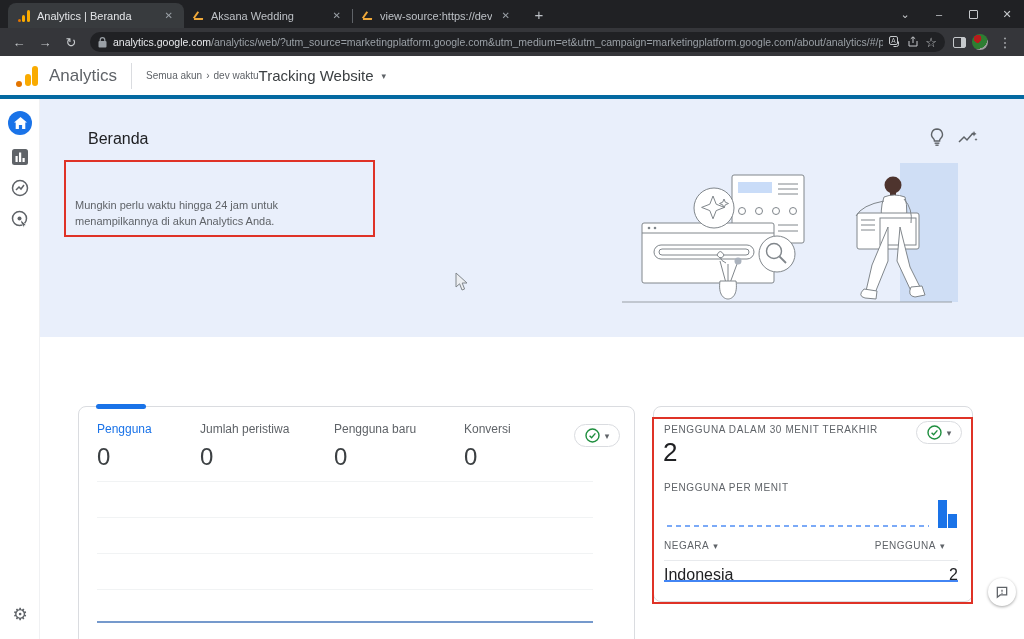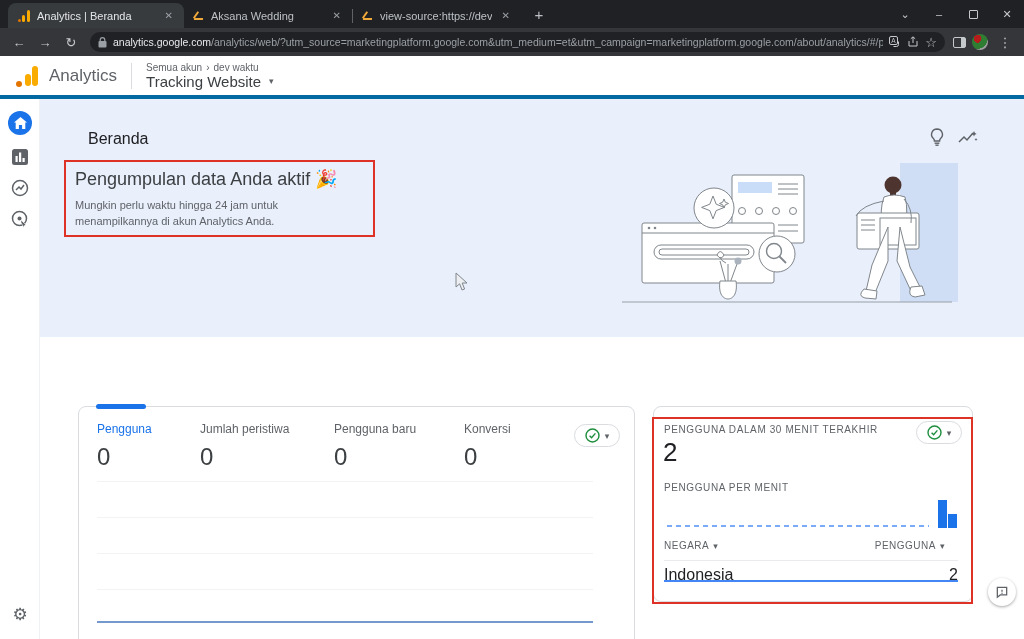--- a/index.html
+++ b/index.html
@@ -41,21 +41,21 @@
 
   
   .ga-header { position:absolute; top:56px; left:0; width:1024px; height:43px; background:#fff; border-bottom:4px solid #0369a1; display:flex; align-items:center; }
   .ga-logo { position:relative; width:24px; height:22px; margin-left:16px; }
   .ga-logo i { position:absolute; background:#f9ab00; border-radius:3px; }
   .ga-logo .t { right:2px; top:1px; width:6px; height:20px; }
   .ga-logo .m { left:9px; top:9px; width:6px; height:12px; }
   .ga-logo .d { left:0; bottom:0; width:6px; height:6px; border-radius:50%; background:#e37400; }
   .ga-name { font-size:17px; color:#5f6368; margin-left:9px; }
   .hd-divider { width:1px; height:26px; background:#dadce0; margin:0 14px; }
-  .acct { display:flex; flex-direction:column; justify-content:center; }
+  .acct { display:flex; flex-direction:row; justify-content:center; }
   .acct-path { font-size:10px; color:#5f6368; display:flex; gap:4px; align-items:center; }
   .prop-row { display:flex; align-items:center; gap:8px; }
   .prop-name { font-size:15px; color:#3c4043; }
   .caret { font-size:9px; color:#5f6368; }
   .ga-search { position:absolute; left:285px; top:61px; width:446px; height:31px; background:#f1f3f4; border-radius:4px; display:flex; align-items:center; padding:0 13px; gap:12px; }
   .ga-search input { border:none; outline:none; background:transparent; font-size:13px; color:#3c4043; width:100%; font-family:"Liberation Sans",sans-serif; }
   .ga-search input::placeholder { color:#80868b; }
   .hd-right { position:absolute; right:12px; top:62px; display:flex; align-items:center; gap:20px; }
   .apps-grid { display:grid; grid-template-columns:5px 5px; grid-gap:3px; }
   .apps-grid i { width:5px; height:5px; background:#5f6368; }
@@ -270,21 +270,20 @@
           <line x1="6.4" y1="17.2" x2="9.6" y2="17.2" stroke="#5f6368" stroke-width="1.4"></line>
         </svg>
       <svg width="20" height="16" viewBox="0 0 20 16">
           <path d="M1 13l5-5 3 3 6-7" fill="none" stroke="#5f6368" stroke-width="1.5"></path>
           <path d="M16 2l.8 1.8L18.6 5l-1.8.8L16 7.6l-.8-1.8L13.4 5l1.8-1.2z" fill="#5f6368"></path>
           <path d="M18 9l.5 1 1 .5-1 .5-.5 1-.5-1-1-.5 1-.5z" fill="#5f6368"></path>
         </svg>
     </div>
 
     <div class="ann-box1"></div>
-    <div class="dc-title"><span>Pengumpulan data Anda aktif</span> <span>🎉</span></div>
     <div class="dc-body">Mungkin perlu waktu hingga 24 jam untuk menampilkannya di akun Analytics Anda.</div>
 
     <svg class="illus" width="350" height="145" viewBox="0 0 350 145">
       <rect x="290" y="2" width="58" height="139" fill="#cfdef5"></rect>
       <line x1="12" y1="141" x2="342" y2="141" stroke="#9aa0a6" stroke-width="1.2"></line>
 
       <rect x="122" y="14" width="72" height="68" rx="2" fill="#fff" stroke="#80868b"></rect>
       <rect x="128" y="21" width="34" height="11" fill="#c9dcf8"></rect>
       <line x1="168" y1="23" x2="188" y2="23" stroke="#80868b"></line>
         <line x1="168" y1="28" x2="188" y2="28" stroke="#80868b"></line>

